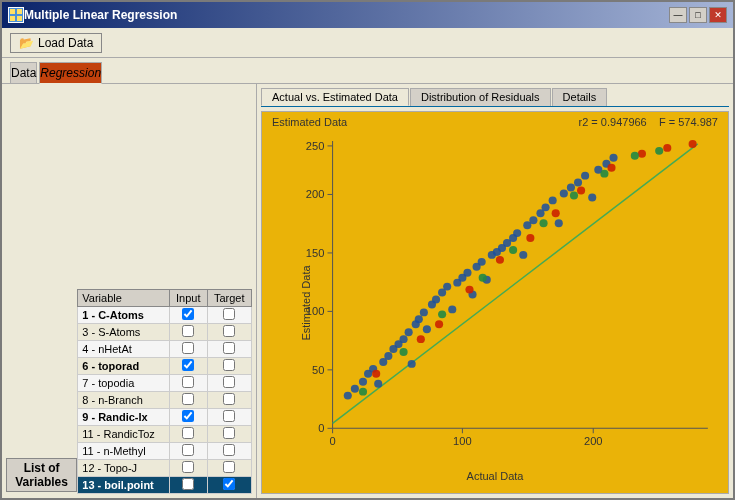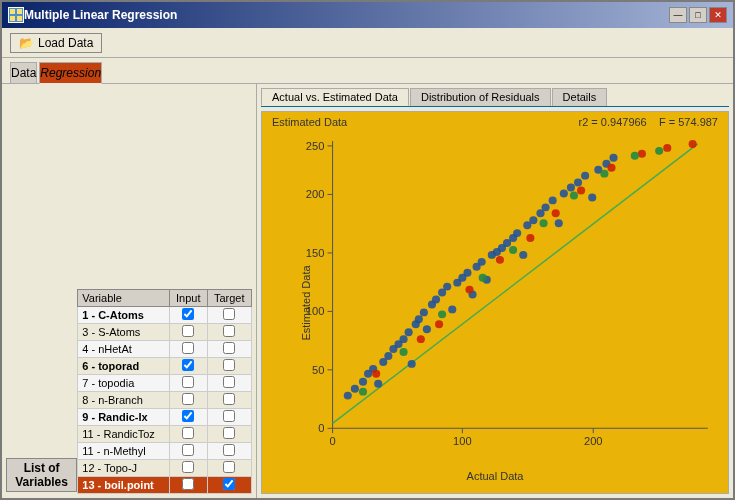--- a/index.html
+++ b/index.html
@@ -148,21 +148,21 @@
     }
     .var-table td {
       border: 1px solid #ccc;
       padding: 1px 4px;
       text-align: center;
     }
     .var-table td:first-child {
       text-align: left;
     }
     .var-table tr.selected {
-      background: #c2410c;
+      background: #0c4a6e;
       color: white;
     }
     .var-table tr:not(.selected):nth-child(odd) {
       background: #f5f5f5;
     }
     .var-table tr.bold td:first-child {
       font-weight: bold;
     }
     input[type=checkbox] {
       width: 12px;

